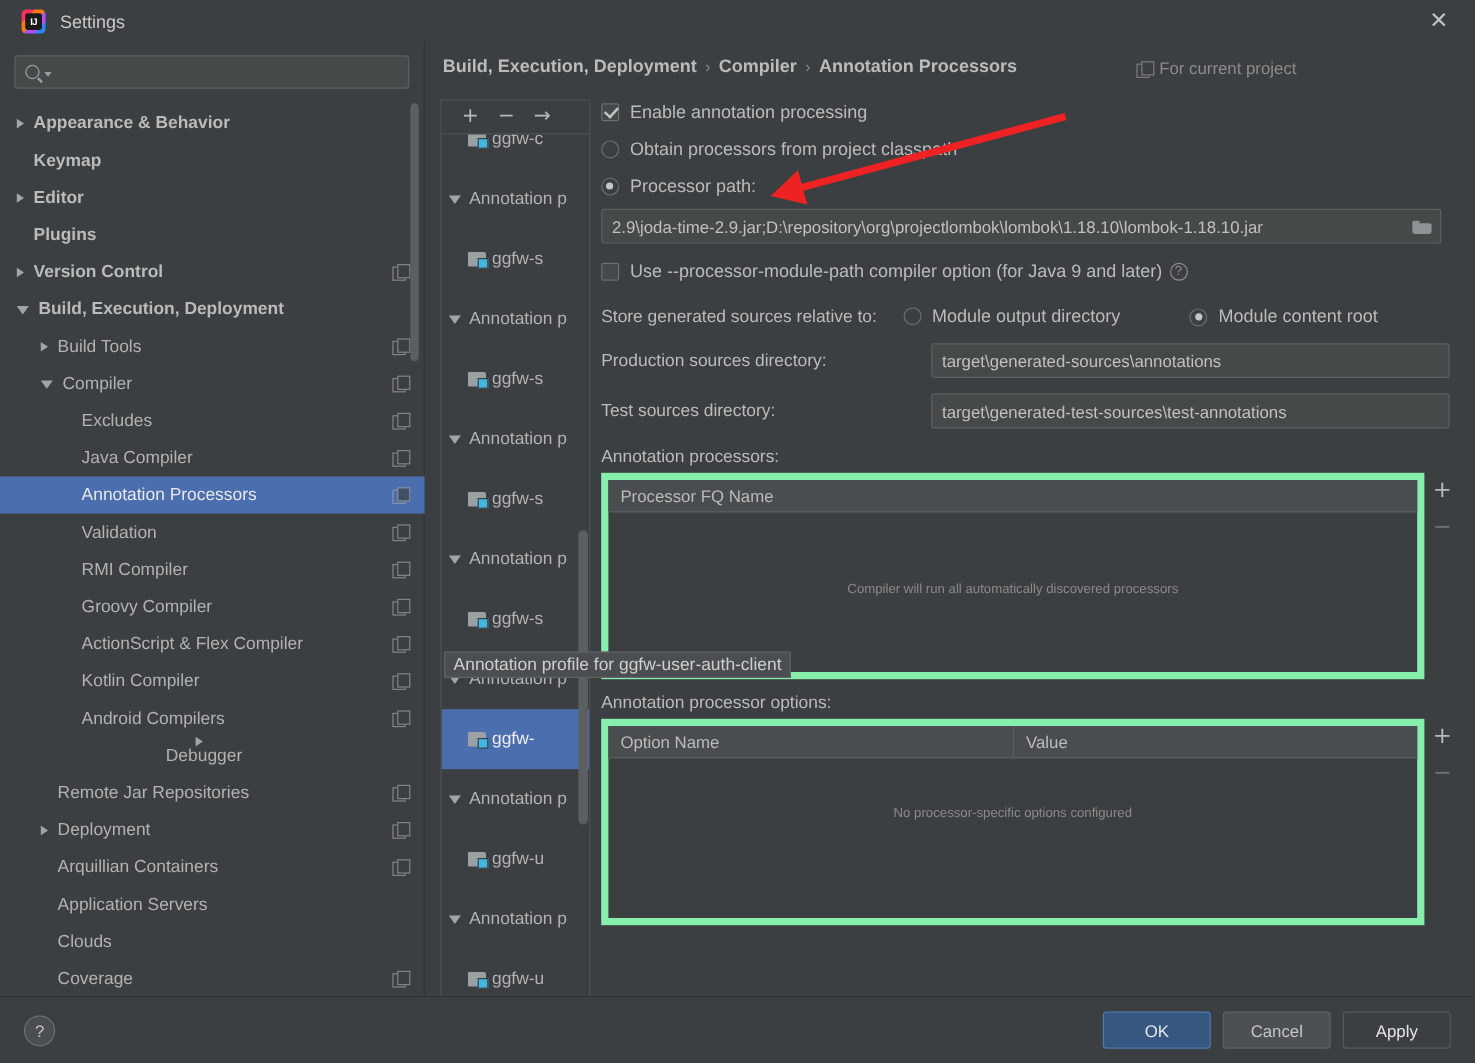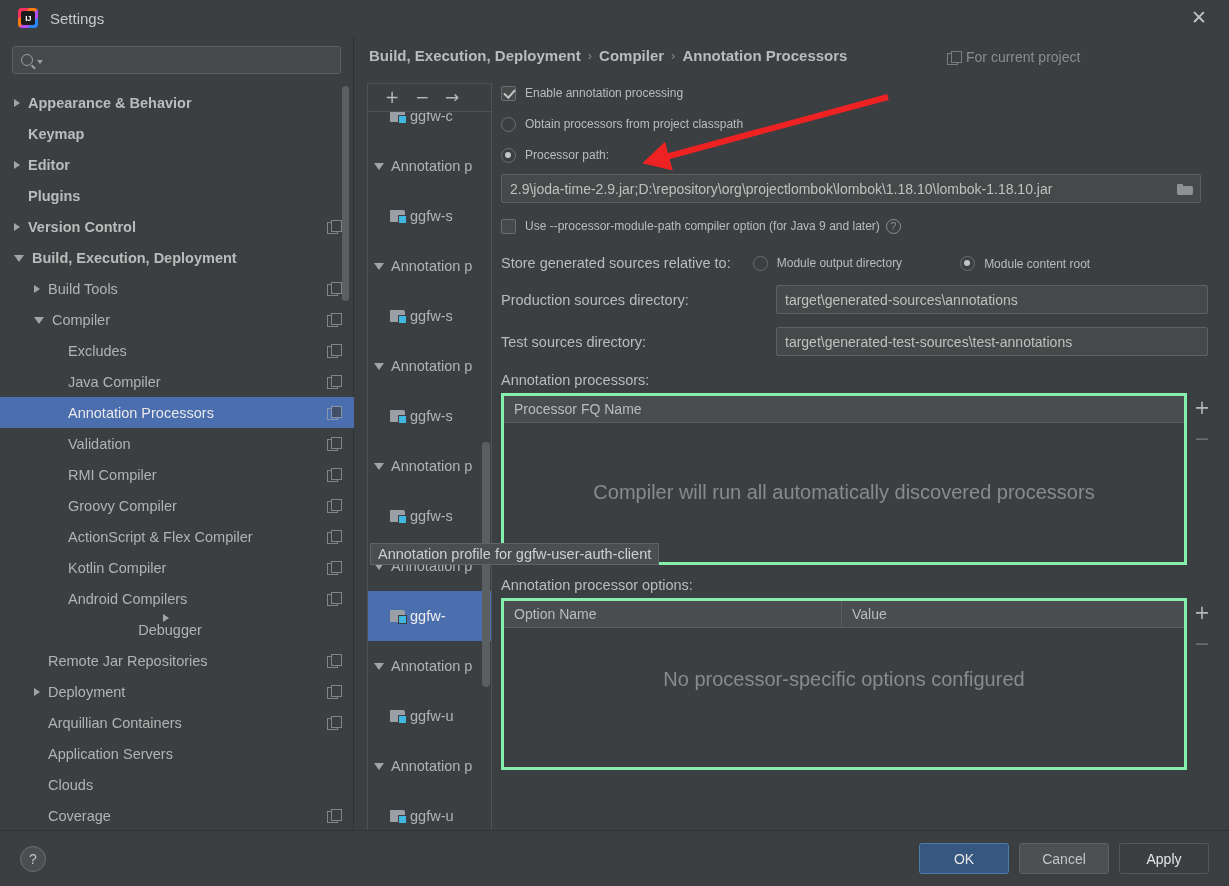--- a/index.html
+++ b/index.html
@@ -215,21 +215,21 @@
     border: solid #c5c5c5; border-width: 0 2px 2px 0; transform: rotate(42deg);
   }
   .radio {
     width: 15px; height: 15px; border: 1.4px solid #6b6e70; background: #3c3f41;
     border-radius: 50%; flex: 0 0 auto; margin-right: 9px; position: relative;
   }
   .radio.on::after {
     content: ""; position: absolute; left: 3.2px; top: 3.2px; width: 6px; height: 6px;
     background: #c5c5c5; border-radius: 50%;
   }
-  .opt-label { font-size: 12px; color: #bbbbbb; white-space: nowrap; }
+  .opt-label { font-size: 15px; color: #bbbbbb; white-space: nowrap; }
   .help-circle {
     width: 15px; height: 15px; border: 1.3px solid #8e8e8e; border-radius: 50%;
     display: inline-flex; align-items: center; justify-content: center;
     font-size: 11px; color: #8e8e8e; margin-left: 6px; flex: 0 0 auto;
   }
 
   .path-field {
     display: flex; align-items: center; height: 29px;
     background: #45494a; border: 1px solid #5e6060; border-radius: 2px;
     padding: 0 2px 0 8px; margin-top: 6px; width: 700px;
@@ -262,33 +262,33 @@
   }
   .text-field input {
     flex: 1; background: transparent; border: none; outline: none;
     color: #c0c0c0; font-size: 14px; font-family: "Liberation Sans", sans-serif;
   }
 
   .section-label { font-size: 14.5px; color: #bbbbbb; margin-top: 16px; }
 
   .table-block { display: flex; margin-top: 5px; }
   .tbl {
-    border: 3px solid #86efac; background: #3c3f41; position: relative;
+    border: 6px solid #86efac; background: #3c3f41; position: relative;
     flex: 1 1 auto;
   }
   .tbl-head { display: flex; height: 27px; background: #4a4d4f; border-bottom: 1px solid #5a5e60; }
   .th {
     font-size: 14px; color: #bbbbbb; display: flex; align-items: center;
     padding-left: 10px; border-right: 1px solid #5a5e60;
   }
   .th:last-child { border-right: none; }
   .tbl-body { position: relative; }
   .empty-msg {
     position: absolute; left: 0; right: 0; text-align: center;
-    font-size: 20px; color: #8a8a8a;
+    font-size: 11px; color: #8a8a8a;
   }
   .tbl-side {
     width: 30px; display: flex; flex-direction: column; align-items: center;
     padding-top: 3px; gap: 9px;
   }
   .side-btn {
     width: 22px; height: 22px; display: flex; align-items: center; justify-content: center;
     color: #b8b8b8; font-size: 19px; cursor: pointer; line-height: 1;
     font-family: "DejaVu Sans", sans-serif;
   }

